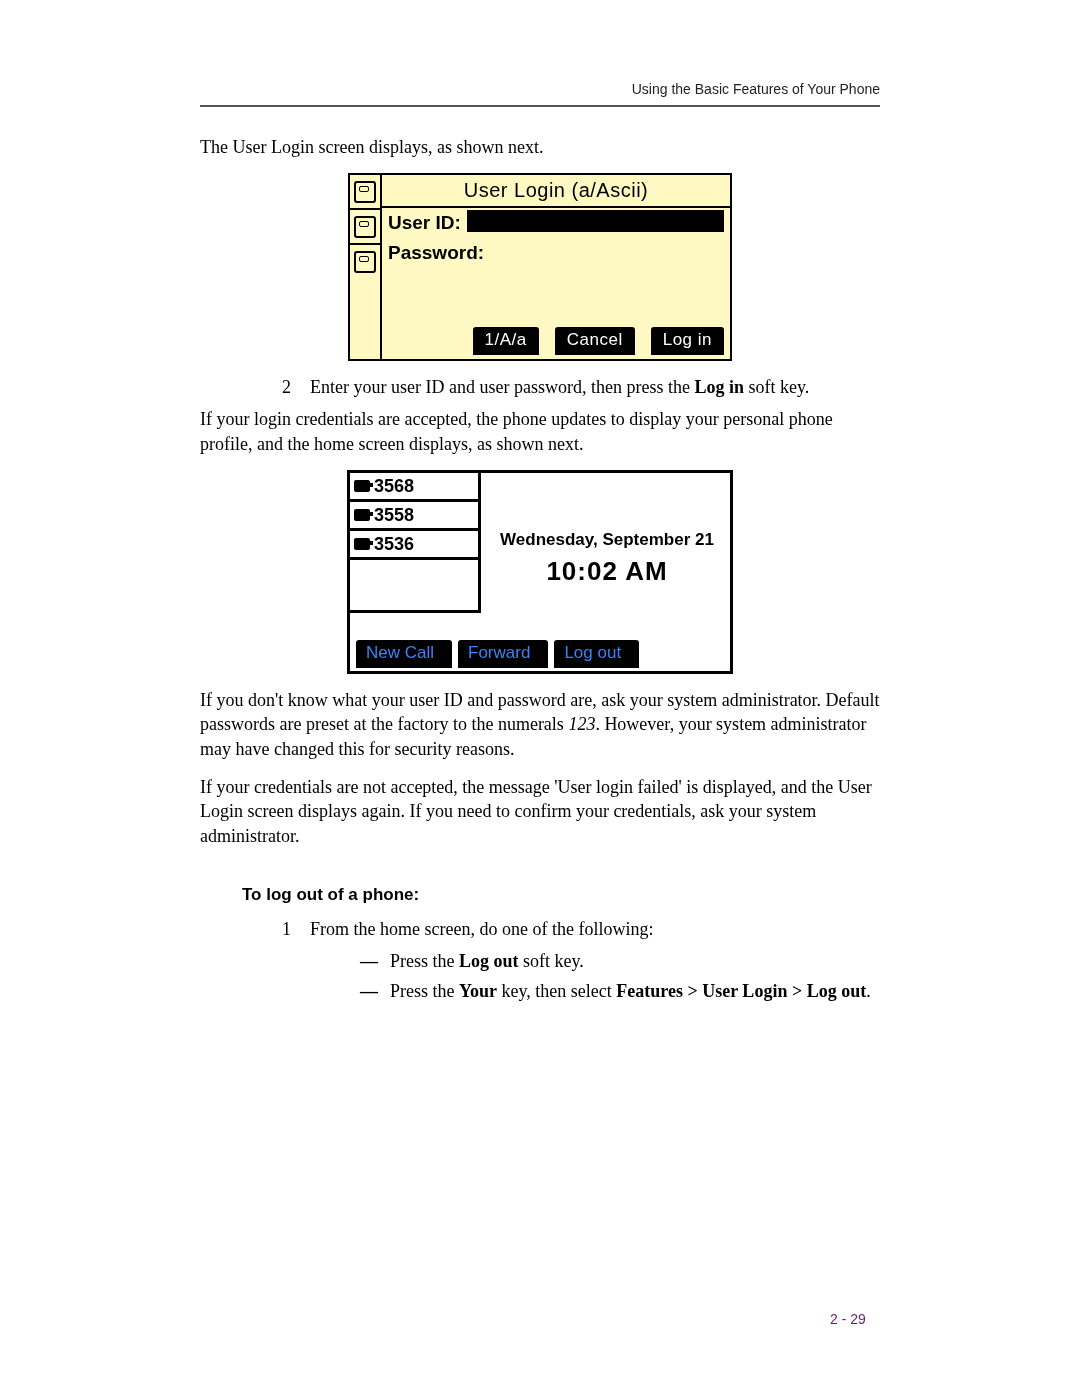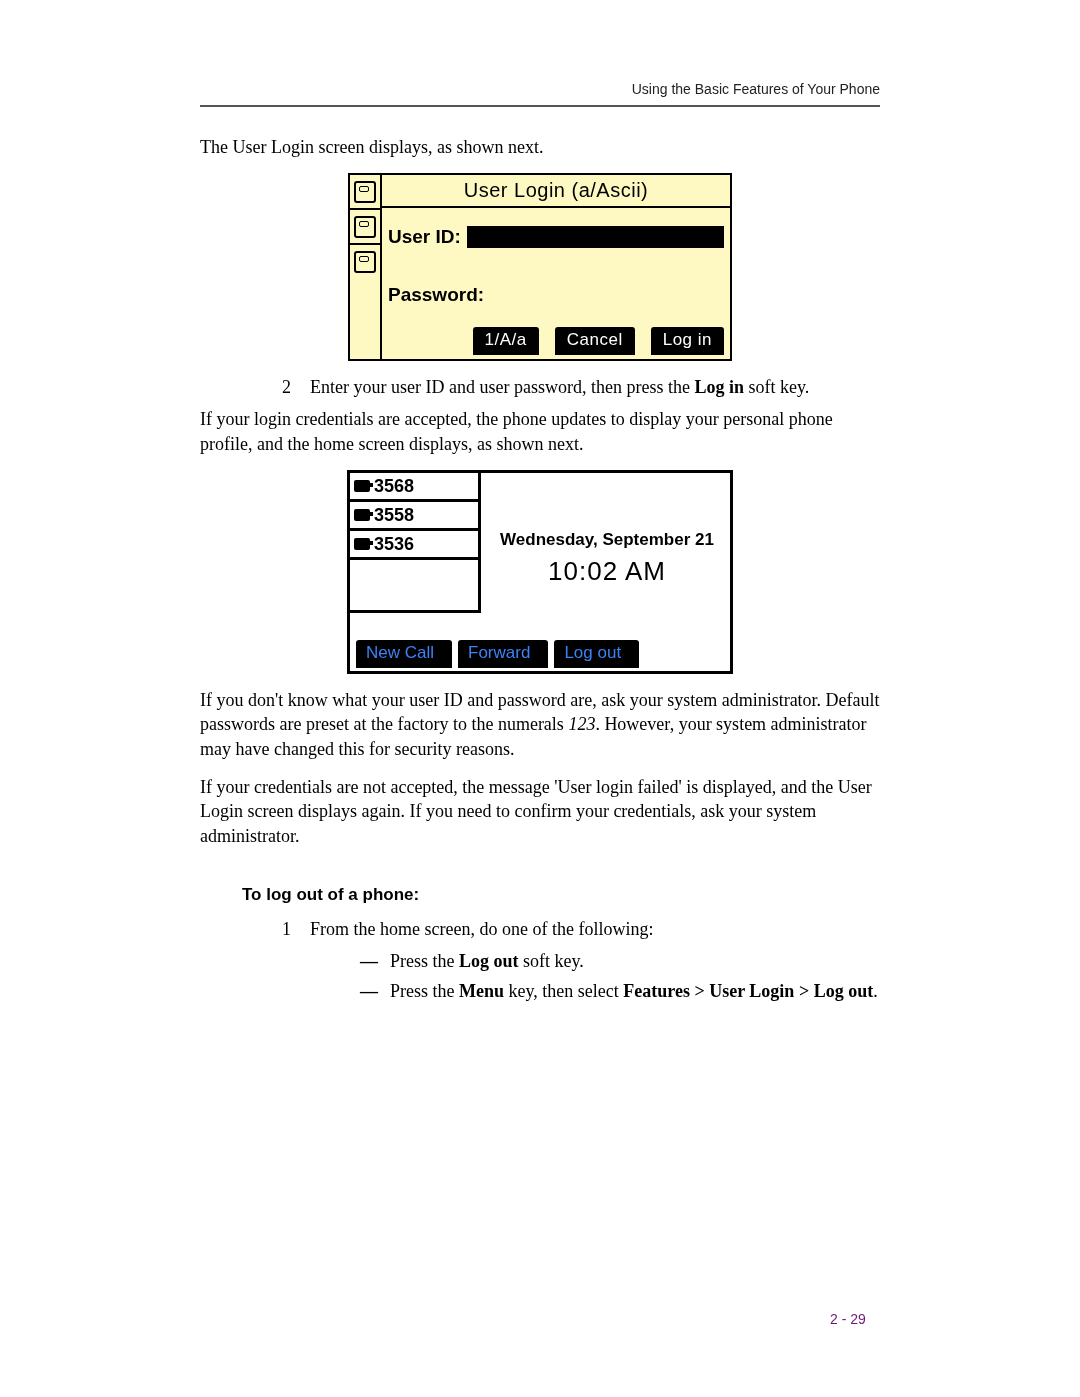--- a/index.html
+++ b/index.html
@@ -103,22 +103,22 @@
   }
   .lcd-login .main { flex:1; position: relative; }
   .lcd-title {
     text-align:center;
     font-size: 20px;
     padding: 2px 0 2px 0;
     border-bottom: 2px solid #000;
     letter-spacing: 0.5px;
   }
   .field-row {
-    display:flex; align-items:center;
-    padding: 16px 6px;
+    display:flex; align-items:flex-start;
+    padding: 2px 6px;
     font-size: 19px;
     font-weight: bold;
   }
   .field-row .lbl { white-space: nowrap; }
   .field-row .val {
     flex:1; height: 22px;
     background:#000;
     margin-left: 6px;
   }
   .softkey-bar {
@@ -172,21 +172,21 @@
     right:-3px; top:3px;
     width:4px;height:4px;background:#000;
   }
   .lcd-home .linecol .spacer { height: 50px; border-bottom: 3px solid #000; }
   .lcd-home .datetime {
     position:absolute;
     left: 140px; right: 6px; top: 56px;
     text-align:center;
   }
   .lcd-home .datetime .d { font-size: 17px; font-weight: bold; }
-  .lcd-home .datetime .t { font-size: 26px; margin-top: 2px; font-weight: normal; letter-spacing:1px; }
+  .lcd-home .datetime .t { font-size: 26px; margin-top: 2px; font-weight: bold; letter-spacing:1px; }
   .softkey-bar2 {
     position:absolute;
     bottom:0; left:0; right:0;
     display:flex;
     gap: 6px;
     padding: 0 6px 3px 6px;
   }
   .sk2 {
     background:#000; color:#3b82f6;
     font-size: 17px;
@@ -289,19 +289,19 @@
   <div class="sub">
     <div class="dash">—</div>
     <div class="st">
       <span>Press the </span><span class="bold">Log out</span><span> soft key.</span>
     </div>
   </div>
 
   <div class="sub" style="margin-top:6px;">
     <div class="dash">—</div>
     <div class="st">
-      <span>Press the </span><span class="bold">Menu</span><span> key, then select </span><span class="bold">Features &gt; User Login &gt; Log out</span><span>.</span>
+      <span>Press the </span><span class="bold">Your</span><span> key, then select </span><span class="bold">Features &gt; User Login &gt; Log out</span><span>.</span>
     </div>
   </div>
 
 </div>
 
 <div class="pagenum" style="left:830px; top:1310px;">2 - 29</div>
 
 </body></html>

